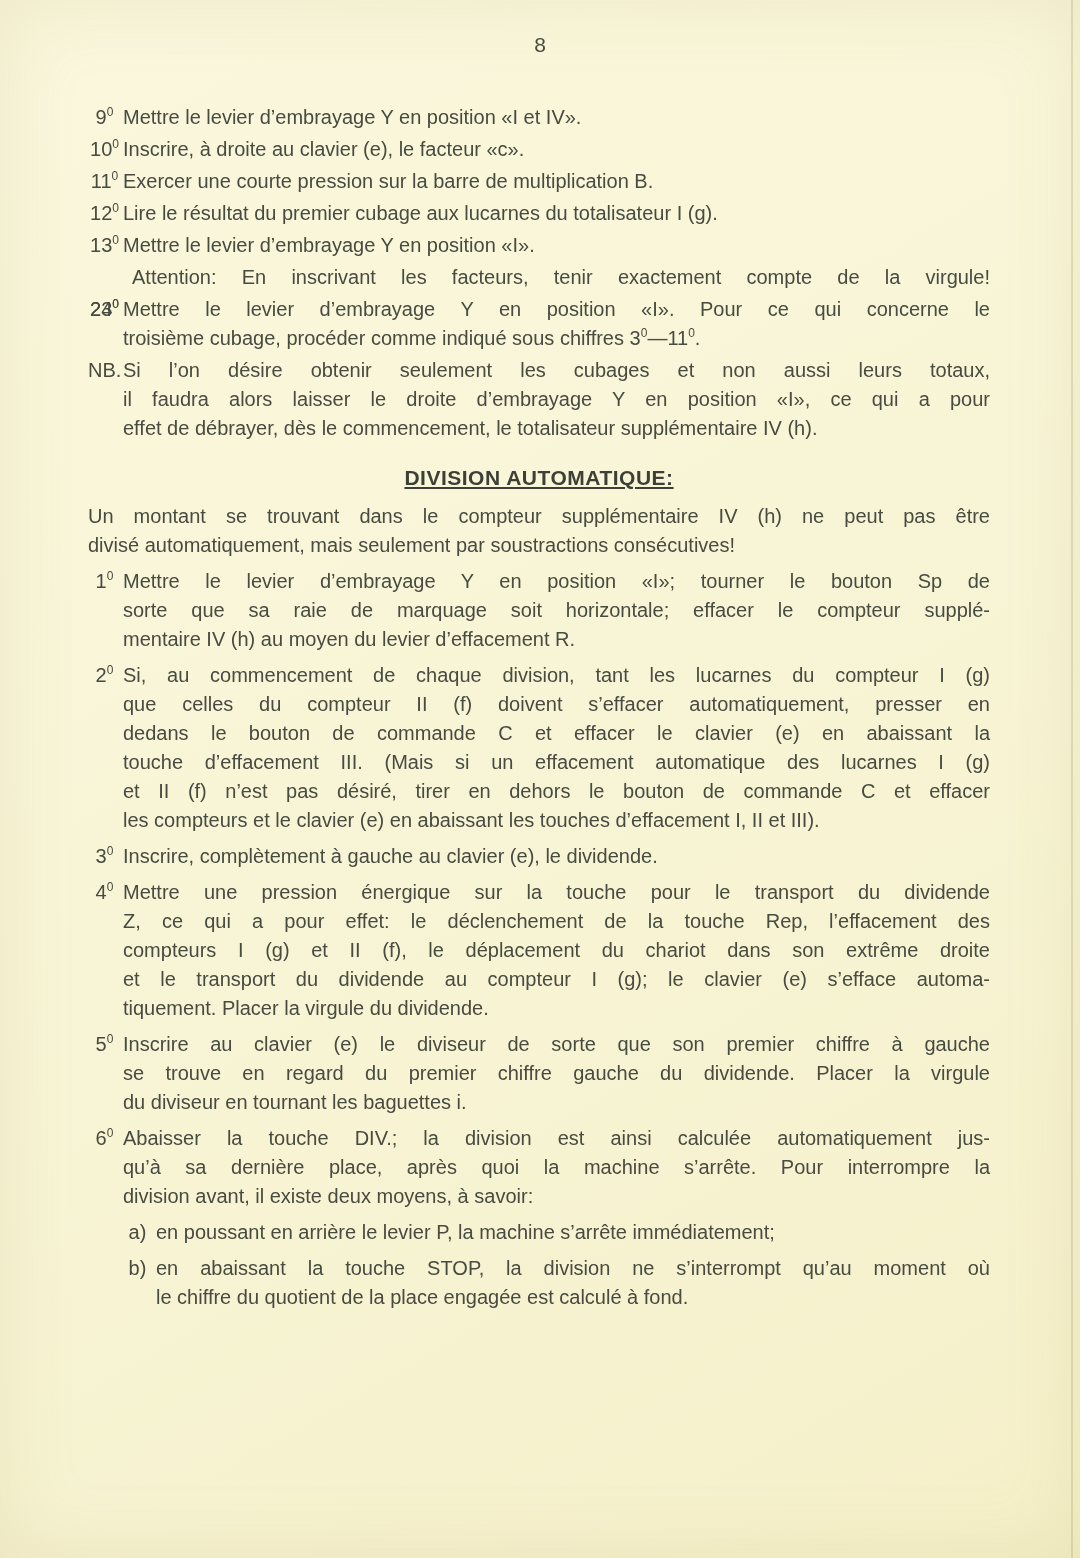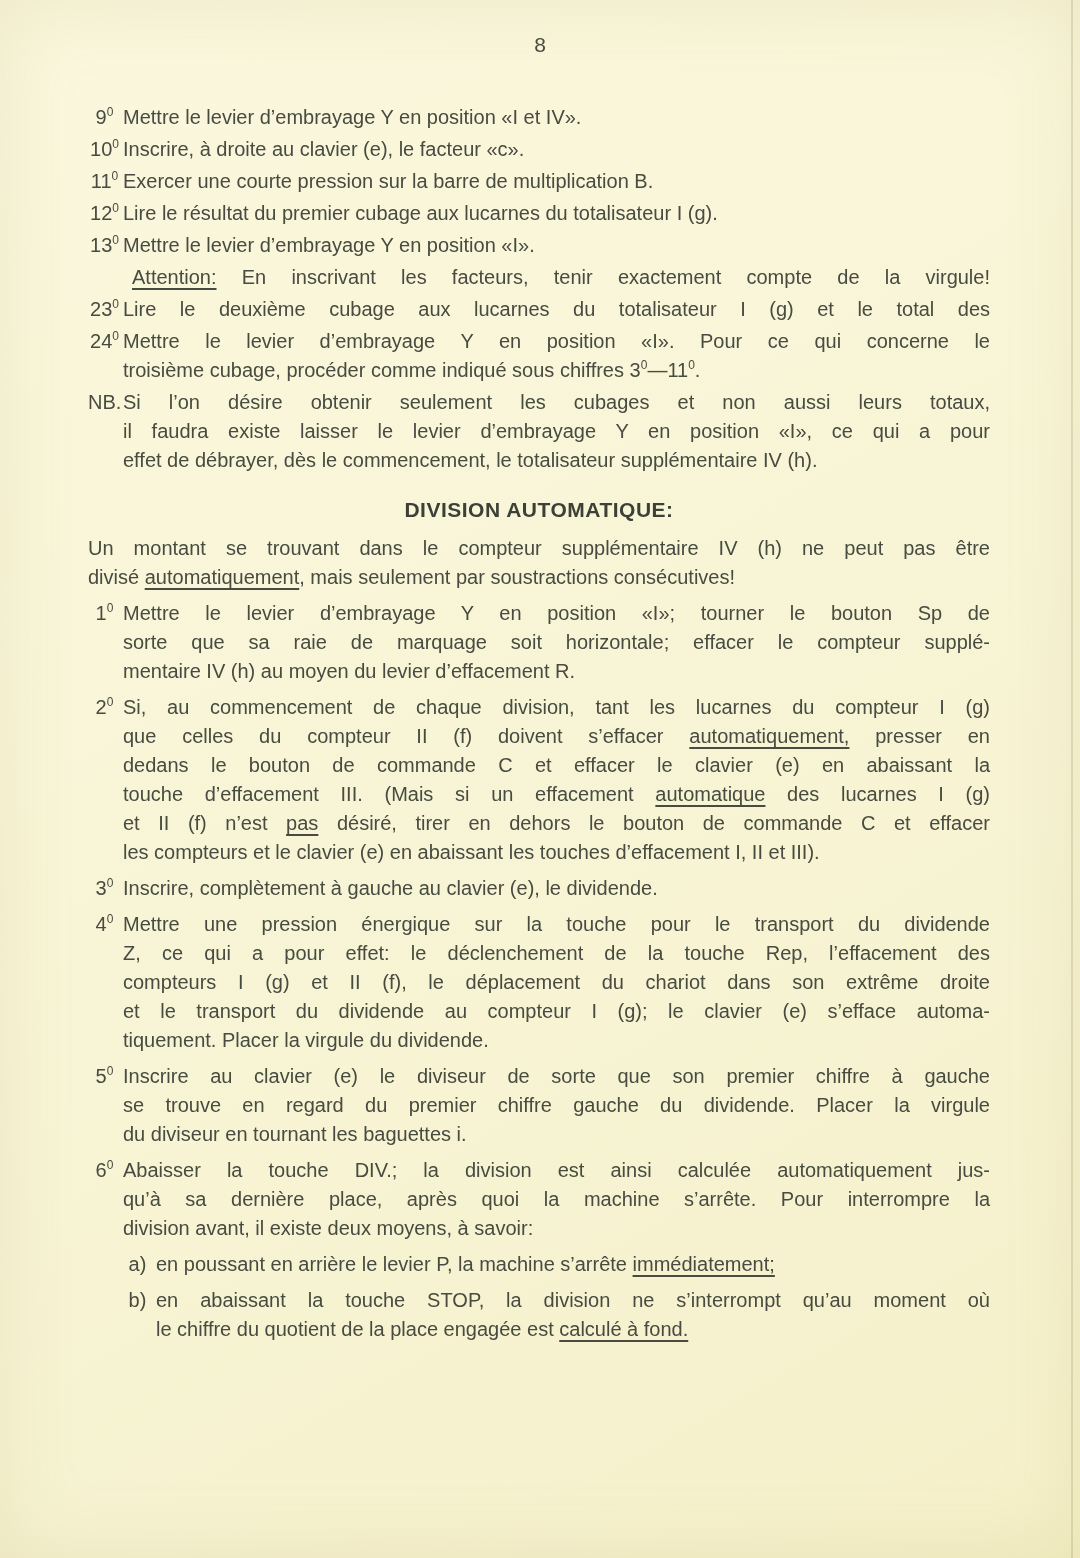--- a/index.html
+++ b/index.html
@@ -24,24 +24,24 @@
   .item{position:relative;padding-left:35px;}
   .marker{
     position:absolute;left:0;top:0;width:33px;text-align:center;
     font-size:20px;line-height:29px;white-space:nowrap;
   }
   .note{padding-left:44px;}
   .sub{margin-left:33px;}
   .dgap{margin-top:7px;}
   .heading{
     text-align:center;font-weight:bold;font-size:21px;line-height:29px;
-    letter-spacing:0.5px;margin-top:20px;margin-bottom:10px;color:#3c4036;
+    letter-spacing:0.5px;margin-top:20px;margin-bottom:10px;color:#3c4036;text-decoration:underline;
   }
   sup{font-size:12px;line-height:0;letter-spacing:0;}
-  .u{text-decoration:underline;text-decoration-thickness:1.8px;text-underline-offset:4px;}
+  .u{text-decoration-thickness:1.8px;text-underline-offset:4px;}
   .page-number{text-align:center;font-size:21px;line-height:29px;margin-top:30px;}
 </style>
 </head>
 <body>
 
 <div class="page">
   <div class="edge-line"></div>
   <div class="content">
       <div class="blk item">
         <span class="marker">9<sup>0</sup></span>
@@ -61,31 +61,30 @@
       </div>
       <div class="blk item">
         <span class="marker">13<sup>0</sup></span>
         <div class="ln">Mettre le levier d’embrayage Y en position «I».</div>
       </div>
       <div class="blk note">
         <div class="ln just"><span class="u">Attention:</span> En inscrivant les facteurs, tenir exactement compte de la virgule!</div>
       </div>
       <div class="blk item">
         <span class="marker">23<sup>0</sup></span>
-        <div class="ln just">Lire le deuxième cubage aux lucarnes du totalisateur I (g) et le total des</div>
       </div>
       <div class="blk item">
         <span class="marker">24<sup>0</sup></span>
         <div class="ln just">Mettre le levier d’embrayage Y en position «I». Pour ce qui concerne le</div>
         <div class="ln">troisième cubage, procéder comme indiqué sous chiffres 3<sup>0</sup>—11<sup>0</sup>.</div>
       </div>
       <div class="blk item">
         <span class="marker">NB.</span>
         <div class="ln just">Si l’on désire obtenir seulement les cubages et non aussi leurs totaux,</div>
-        <div class="ln just">il faudra existe laisser le levier d’embrayage Y en position «I», ce qui a pour</div>
+        <div class="ln just">il faudra alors laisser le droite d’embrayage Y en position «I», ce qui a pour</div>
         <div class="ln">effet de débrayer, dès le commencement, le totalisateur supplémentaire IV (h).</div>
       </div>
       <div class="blk heading">DIVISION AUTOMATIQUE:</div>
       <div class="blk">
         <div class="ln just">Un montant se trouvant dans le compteur supplémentaire IV (h) ne peut pas être</div>
         <div class="ln">divisé <span class="u">automatiquement</span>, mais seulement par soustractions consécutives!</div>
       </div>
       <div class="blk item dgap">
         <span class="marker">1<sup>0</sup></span>
         <div class="ln just">Mettre le levier d’embrayage Y en position «I»; tourner le bouton Sp de</div>

